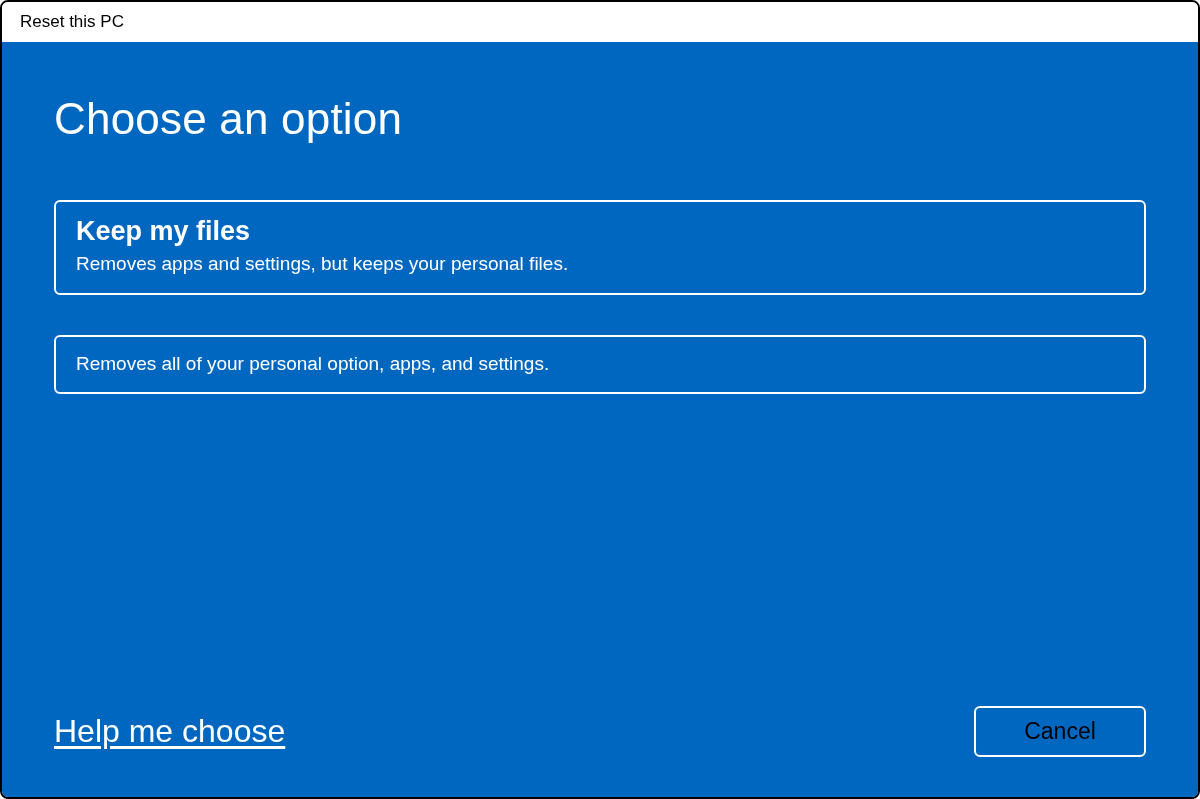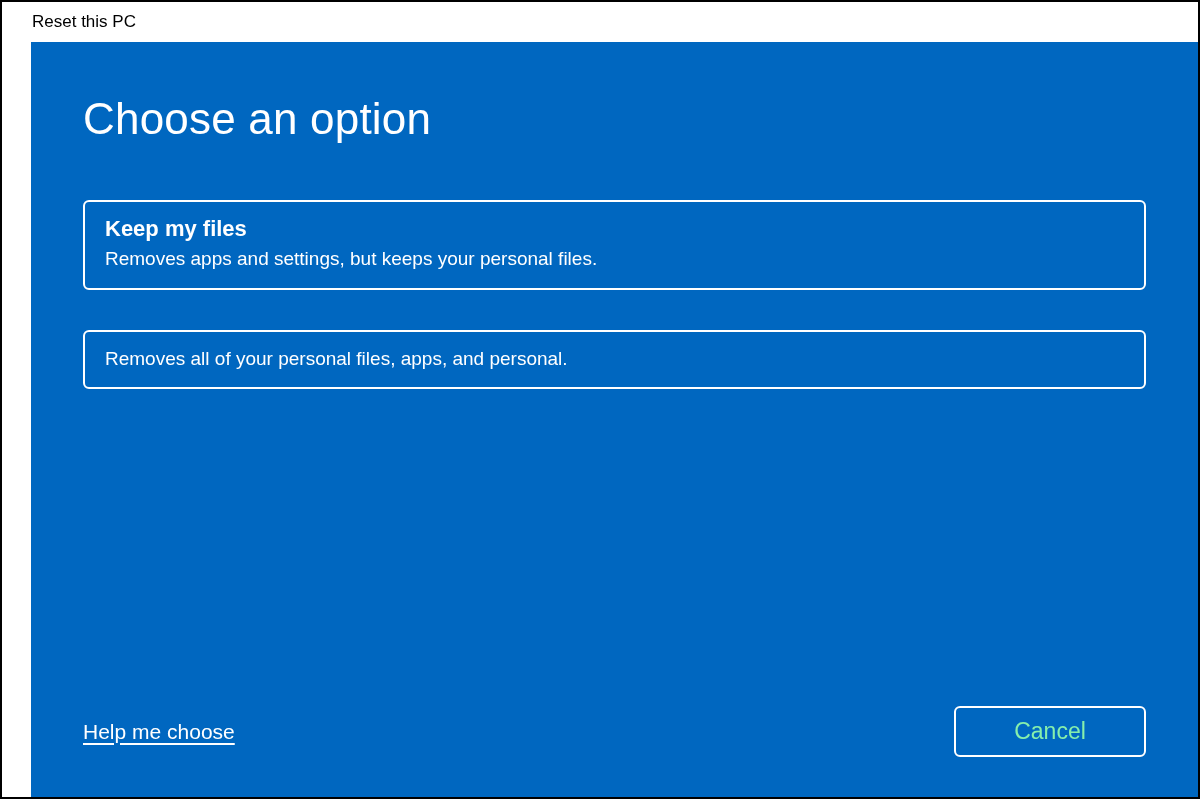--- a/index.html
+++ b/index.html
@@ -13,26 +13,25 @@
       background: #fff;
       width: 1200px;
       height: 799px;
       overflow: hidden;
     }
     
     .window {
       width: 100%;
       height: 100%;
       border: 2px solid #000;
-      border-radius: 0;
+      border-radius: 8px;
       overflow: hidden;
       display: flex;
       flex-direction: column;
       background: #fff;
-      padding-left: 12px;
     }
     
     .titlebar {
       height: 40px;
       background: #fff;
       display: flex;
       align-items: center;
       padding: 0 18px;
       flex-shrink: 0;
     }
@@ -44,21 +43,20 @@
     }
     
     .content {
       flex: 1;
       background: #0067C0;
       color: #fff;
       padding: 52px 52px 40px 52px;
       display: flex;
       flex-direction: column;
       position: relative;
-      margin-left: 17px;
     }
     
     .heading {
       font-size: 44px;
       font-weight: 350;
       margin-bottom: 56px;
       letter-spacing: 0.2px;
     }
     
     .options {
@@ -72,21 +70,21 @@
       border-radius: 6px;
       padding: 14px 20px 16px 20px;
       cursor: pointer;
       background: transparent;
       text-align: left;
       color: #fff;
       width: 100%;
     }
     
     .option-title {
-      font-size: 22px;
+      font-size: 27px;
       font-weight: 600;
       display: block;
       margin-bottom: 4px;
     }
     
     .option-desc {
       font-size: 19px;
       font-weight: 400;
       display: block;
       line-height: 1.35;
@@ -97,35 +95,35 @@
       bottom: 40px;
       left: 52px;
       right: 52px;
       display: flex;
       justify-content: space-between;
       align-items: center;
     }
     
     .help-link {
       color: #fff;
-      font-size: 21px;
+      font-size: 32px;
       text-decoration: underline;
       text-underline-offset: 4px;
       cursor: pointer;
       font-weight: 400;
     }
     
     .cancel-button {
       background: transparent;
       border: 2px solid #fff;
       border-radius: 6px;
-      color: #86efac;
+      color: #000000;
       font-size: 23px;
       padding: 10px 0;
-      width: 192px;
+      width: 172px;
       cursor: pointer;
       font-family: inherit;
       text-align: center;
     }
   </style>
 </head>
 <body>
 
 <div class="window">
   <div class="titlebar">
@@ -135,21 +133,21 @@
   <div class="content">
     <h1 class="heading">Choose an option</h1>
 
     <div class="options">
       <button class="option-card">
         <span class="option-title">Keep my files</span>
         <span class="option-desc">Removes apps and settings, but keeps your personal files.</span>
       </button>
 
       <button class="option-card">
-        <span class="option-desc">Removes all of your personal files, apps, and personal.</span>
+        <span class="option-desc">Removes all of your personal option, apps, and settings.</span>
       </button>
     </div>
 
     <div class="footer">
       <a class="help-link">Help me choose</a>
       <button class="cancel-button">Cancel</button>
     </div>
   </div>
 </div>
 

